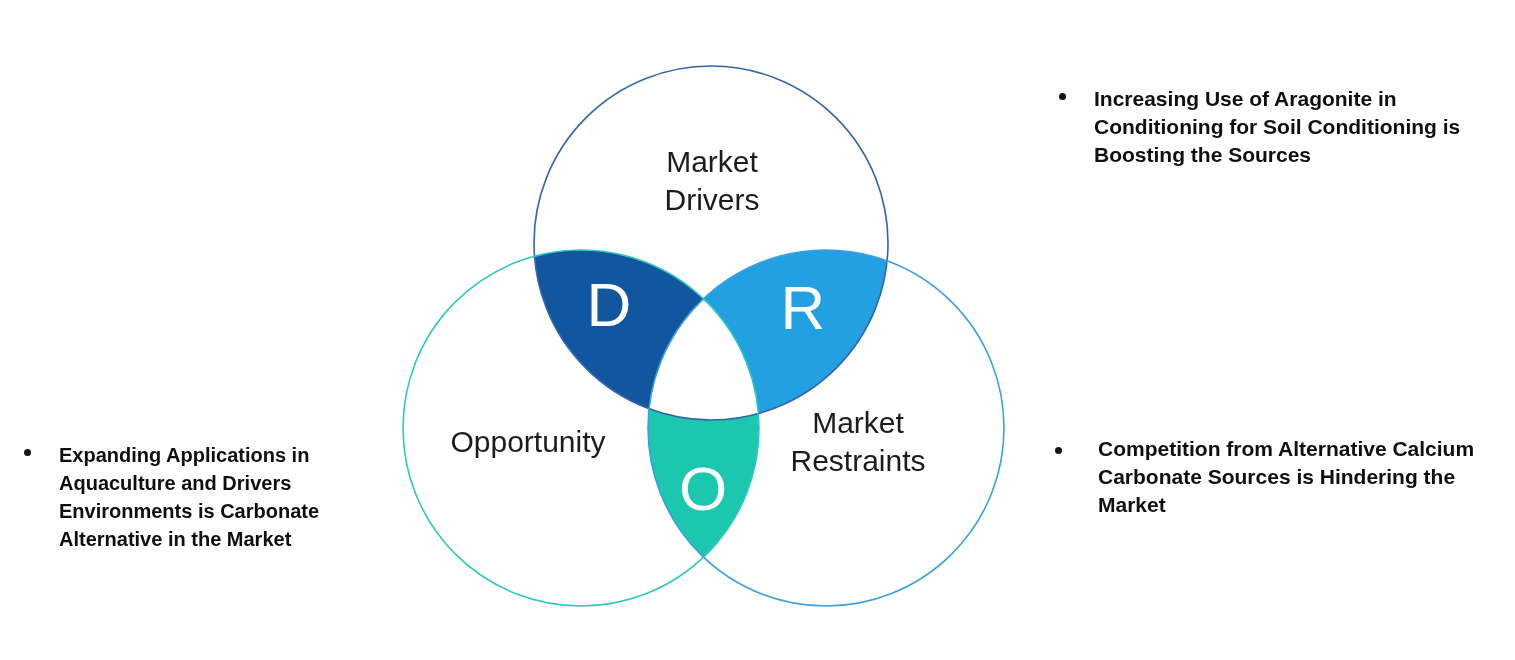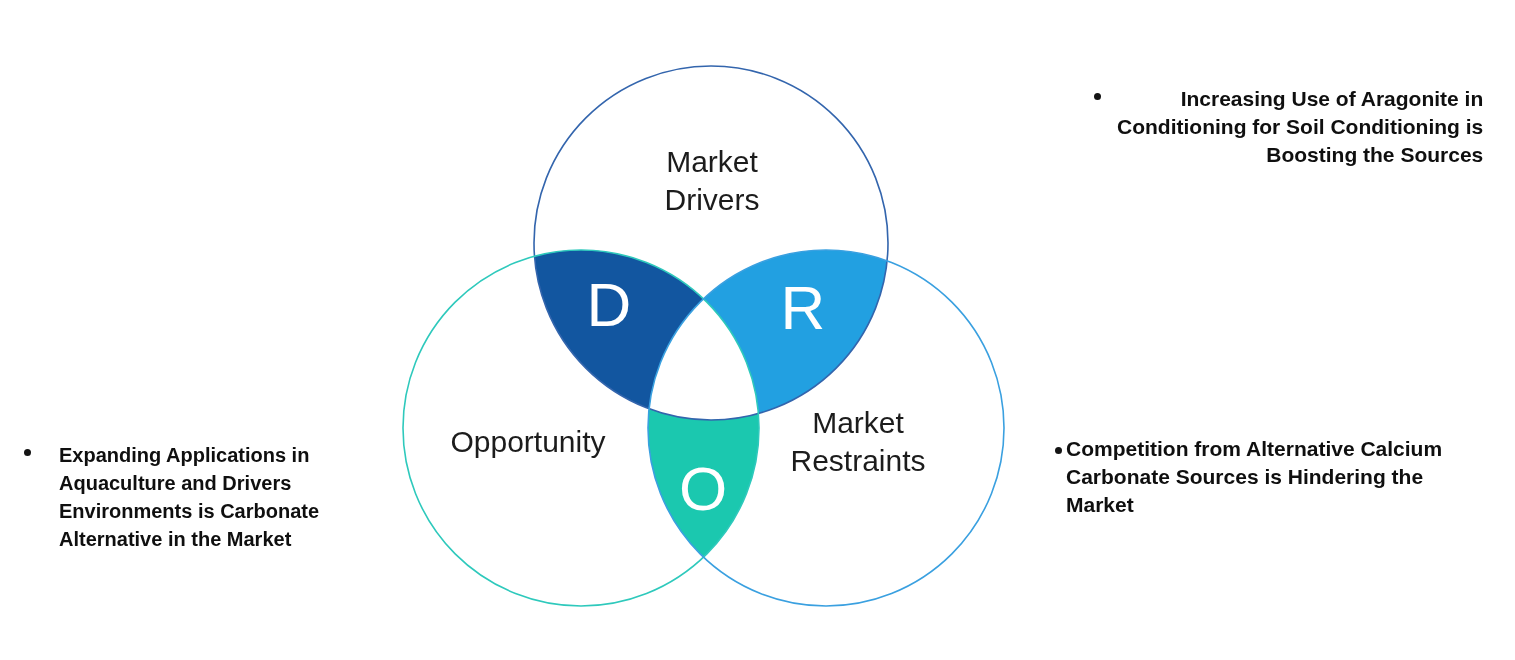--- a/index.html
+++ b/index.html
@@ -48,24 +48,24 @@
     flex: none;
   }
   .bullet .blines {
     color: #0f0f0f;
     font-weight: 600;
     white-space: nowrap;
   }
   .bullet-left { left: 24px; top: 441px; gap: 28px; }
   .bullet-left .dot { margin-top: 8px; }
   .bullet-left .blines { font-size: 20px; line-height: 28px; }
-  .bullet-rt { left: 1094px; top: 85px; gap: 16px; text-align: right; }
+  .bullet-rt { left: 1059px; top: 85px; gap: 28px; }
   .bullet-rt .dot { margin-top: 8px; }
   .bullet-rt .blines { font-size: 21px; line-height: 28px; }
-  .bullet-rb { left: 1055px; top: 435px; gap: 4px; }
+  .bullet-rb { left: 1055px; top: 435px; gap: 36px; }
   .bullet-rb .dot { margin-top: 12px; }
   .bullet-rb .blines { font-size: 21px; line-height: 28px; }
   .footer-url {
     position: absolute;
     left: 1013px;
     top: 606px;
     font-size: 20px;
     letter-spacing: 0.2px;
     color: #57585a;
     white-space: nowrap;

